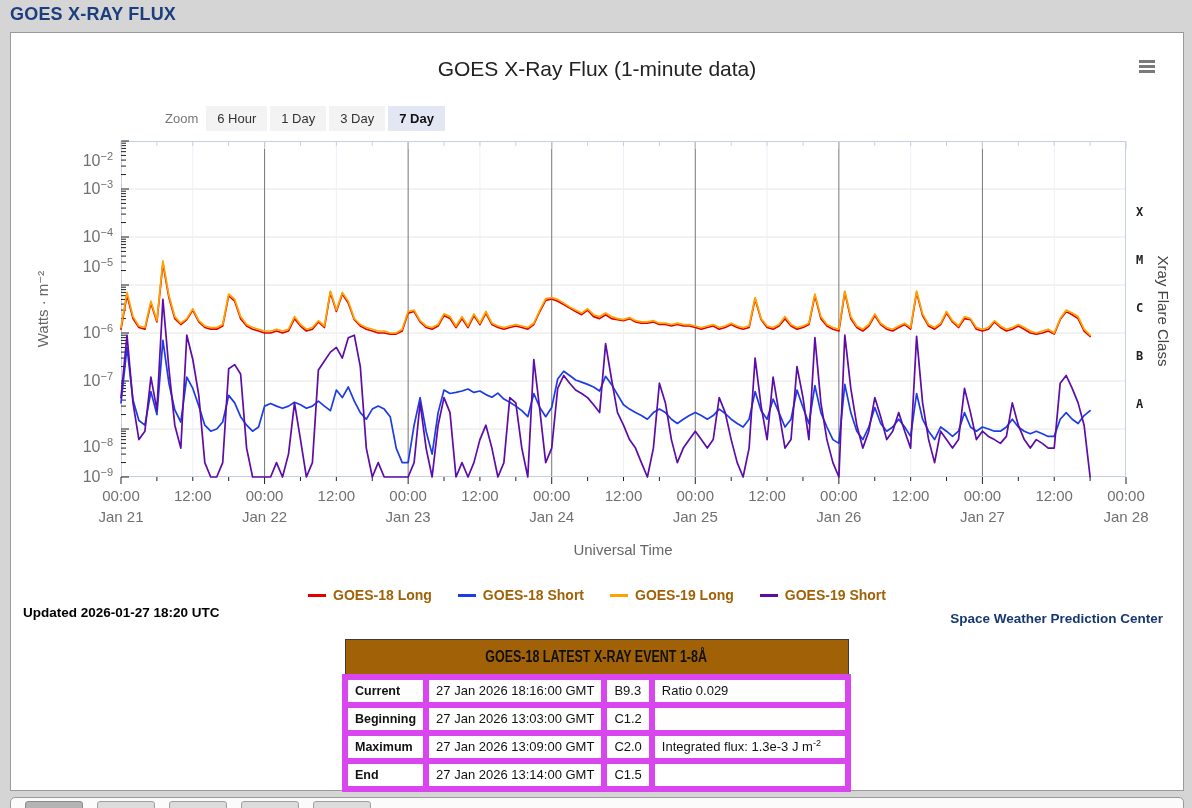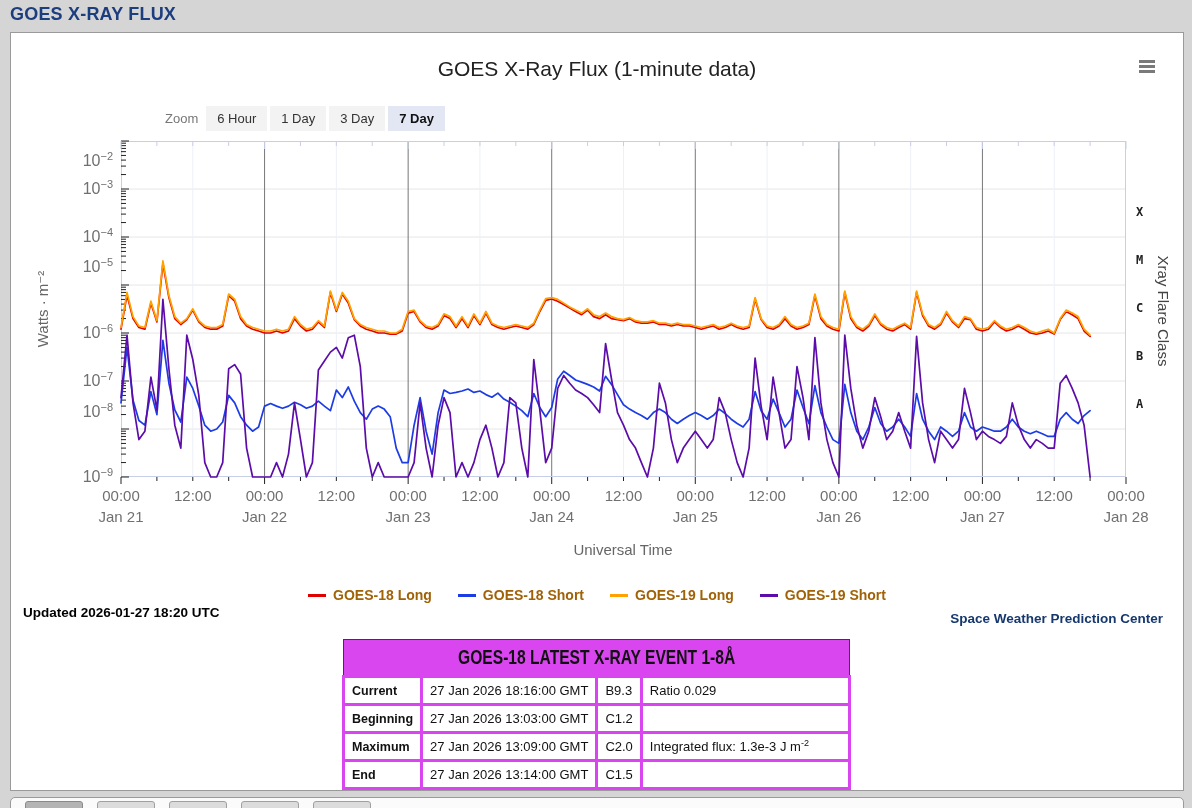--- a/index.html
+++ b/index.html
@@ -41,25 +41,25 @@
   .legend { position:absolute; left:0; top:554px; width:100%; display:flex; justify-content:center;
             align-items:center; gap:26px; }
   .legend-item { display:flex; align-items:center; gap:7px; cursor:pointer; }
   .legend-swatch { width:18px; height:3px; }
   .legend-text { font-size:14px; font-weight:600; color:#a16207;text-align:right; }
 
   .updated { position:absolute; left:12px; top:572px; font-size:13.5px; font-weight:bold; color:#000; }
   .credit { position:absolute; right:20px; top:578px; font-size:13.5px; font-weight:600; color:#16386e; }
 
   .event-table { position:absolute; left:331px; top:606px; width:509px; border-collapse:collapse; }
-  .event-table th { background:#d946ef; border:1px solid #3a3a3a; height:37px; font-size:20px; color:#111;
+  .event-table th { background:#a16207; border:1px solid #3a3a3a; height:37px; font-size:16px; color:#111;
                     text-transform:uppercase; }
   .event-table th span { display:inline-block; transform:scaleX(0.78); white-space:nowrap; letter-spacing:0px;
                          font-weight:bold; }
-  .event-table td { border:3px solid #d946ef; height:28px; font-size:13px; color:#111; padding:2px 7px;
+  .event-table td { border:6px solid #d946ef; height:28px; font-size:13px; color:#111; padding:2px 7px;
                     white-space:nowrap; }
   .event-table td.lbl { font-weight:bold; width:76px; font-size:12.5px; }
   .event-table td.tm  { width:163px;text-align:center; }
   .event-table td.cls { width:40px; }
   .event-table td sup { font-size:9px; }
 
   .bottom-panel { position:absolute; left:10px; top:797px; width:1174px; height:14px; background:#fbfbfb;
                   border:1px solid #9a9a9a; border-radius:5px 5px 0 0; }
   .partial-tab { position:absolute; top:3px; height:14px; border-radius:3px 3px 0 0; border:1px solid #a0a0a0;
                  background:#dcdcdc; cursor:pointer; }
@@ -237,21 +237,21 @@
       <polyline points="0.0,256.6 6.0,194.2 12.0,261.9 17.9,298.6 23.9,290.2 29.9,236.2 35.9,268.9 41.9,158.4 47.9,227.7 53.8,284.2 59.8,307.1 65.8,194.2 71.8,218.5 77.8,254.4 83.8,321.6 89.7,336.0 95.7,336.0 101.7,321.6 107.7,227.7 113.7,223.6 119.6,233.0 125.6,307.1 131.6,336.0 137.6,336.0 143.6,336.0 149.6,336.0 155.5,321.6 161.5,336.0 167.5,313.1 173.5,261.9 179.5,298.6 185.4,336.0 191.4,321.6 197.4,228.9 203.4,220.1 209.4,211.1 215.4,206.4 221.3,217.1 227.3,196.7 233.3,194.2 239.3,225.6 245.3,307.1 251.3,336.0 257.2,321.6 263.2,336.0 269.2,336.0 275.2,336.0 281.2,336.0 287.1,336.0 293.1,321.6 299.1,261.9 305.1,307.1 311.1,336.0 317.1,284.2 323.0,256.6 329.0,271.6 335.0,336.0 341.0,321.6 347.0,336.0 352.9,321.6 358.9,298.6 364.9,284.2 370.9,307.1 376.9,336.0 382.9,321.6 388.8,256.6 394.8,261.9 400.8,307.1 406.8,336.0 412.8,218.5 418.8,268.9 424.7,321.6 430.7,307.1 436.7,247.4 442.7,234.5 448.7,242.2 454.6,249.0 460.6,252.5 466.6,256.6 472.6,263.8 478.6,271.6 484.6,202.6 490.5,238.0 496.5,271.6 502.5,284.2 508.5,298.6 514.5,307.1 520.4,321.6 526.4,336.0 532.4,307.1 538.4,242.2 544.4,261.9 550.4,298.6 556.3,321.6 562.3,307.1 568.3,298.6 574.3,290.2 580.3,298.6 586.3,307.1 592.2,298.6 598.2,256.6 604.2,271.6 610.2,298.6 616.2,321.6 622.1,336.0 628.1,307.1 634.1,217.1 640.1,265.1 646.1,298.6 652.1,236.2 658.0,271.6 664.0,307.1 670.0,298.6 676.0,225.6 682.0,256.6 687.9,298.6 693.9,196.7 699.9,261.9 705.9,298.6 711.9,321.6 717.9,336.0 723.8,194.2 729.8,247.4 735.8,284.2 741.8,307.1 747.8,290.2 753.8,256.6 759.7,275.7 765.7,298.6 771.7,290.2 777.7,271.6 783.7,290.2 789.6,307.1 795.6,195.4 801.6,261.9 807.6,298.6 813.6,321.6 819.6,290.2 825.5,298.6 831.5,307.1 837.5,298.6 843.5,247.4 849.5,271.6 855.4,298.6 861.4,290.2 867.4,295.4 873.4,298.6 879.4,302.4 885.4,295.4 891.3,261.9 897.3,284.2 903.3,298.6 909.3,307.1 915.3,298.6 921.3,302.4 927.2,307.1 933.2,307.1 939.2,242.2 945.2,234.5 951.2,247.4 957.1,261.9 963.1,284.2 969.1,336.0" fill="none" stroke="#5c0ca8" stroke-width="1.7" stroke-linejoin="round" stroke-linecap="round"></polyline>
     </svg>
 
   <div id="ylabels">
       <div class="ytick" style="left: 50px; top: 97px; margin-top: 20px;">10<sup>−2</sup></div>
       <div class="ytick" style="left: 50px; top: 145px;">10<sup>−3</sup></div>
       <div class="ytick" style="left: 50px; top: 193px;">10<sup>−4</sup></div>
       <div class="ytick" style="left: 50px; top: 223px;">10<sup>−5</sup></div>
       <div class="ytick" style="left: 50px; top: 289px;">10<sup>−6</sup></div>
       <div class="ytick" style="left: 50px; top: 337px;">10<sup>−7</sup></div>
-      <div class="ytick" style="left: 50px; top: 368px;">10<sup>−8</sup></div>
+      <div class="ytick" style="left: 50px; top: 403px;">10<sup>−8</sup></div>
       <div class="ytick" style="left: 50px; top: 433px;">10<sup>−9</sup></div>
     </div>
   <div id="xlabels">
       <div class="xtick-time" style="left: 74px; top: 454px;">00:00</div>
       <div class="xtick-date" style="left: 74px; top: 475px;">Jan 21</div>
       <div class="xtick-time" style="left: 145.786px; top: 454px;">12:00</div>
       <div class="xtick-time" style="left: 217.571px; top: 454px;">00:00</div>
       <div class="xtick-date" style="left: 217.571px; top: 475px;">Jan 22</div>
       <div class="xtick-time" style="left: 289.357px; top: 454px;">12:00</div>
       <div class="xtick-time" style="left: 361.143px; top: 454px;">00:00</div>

